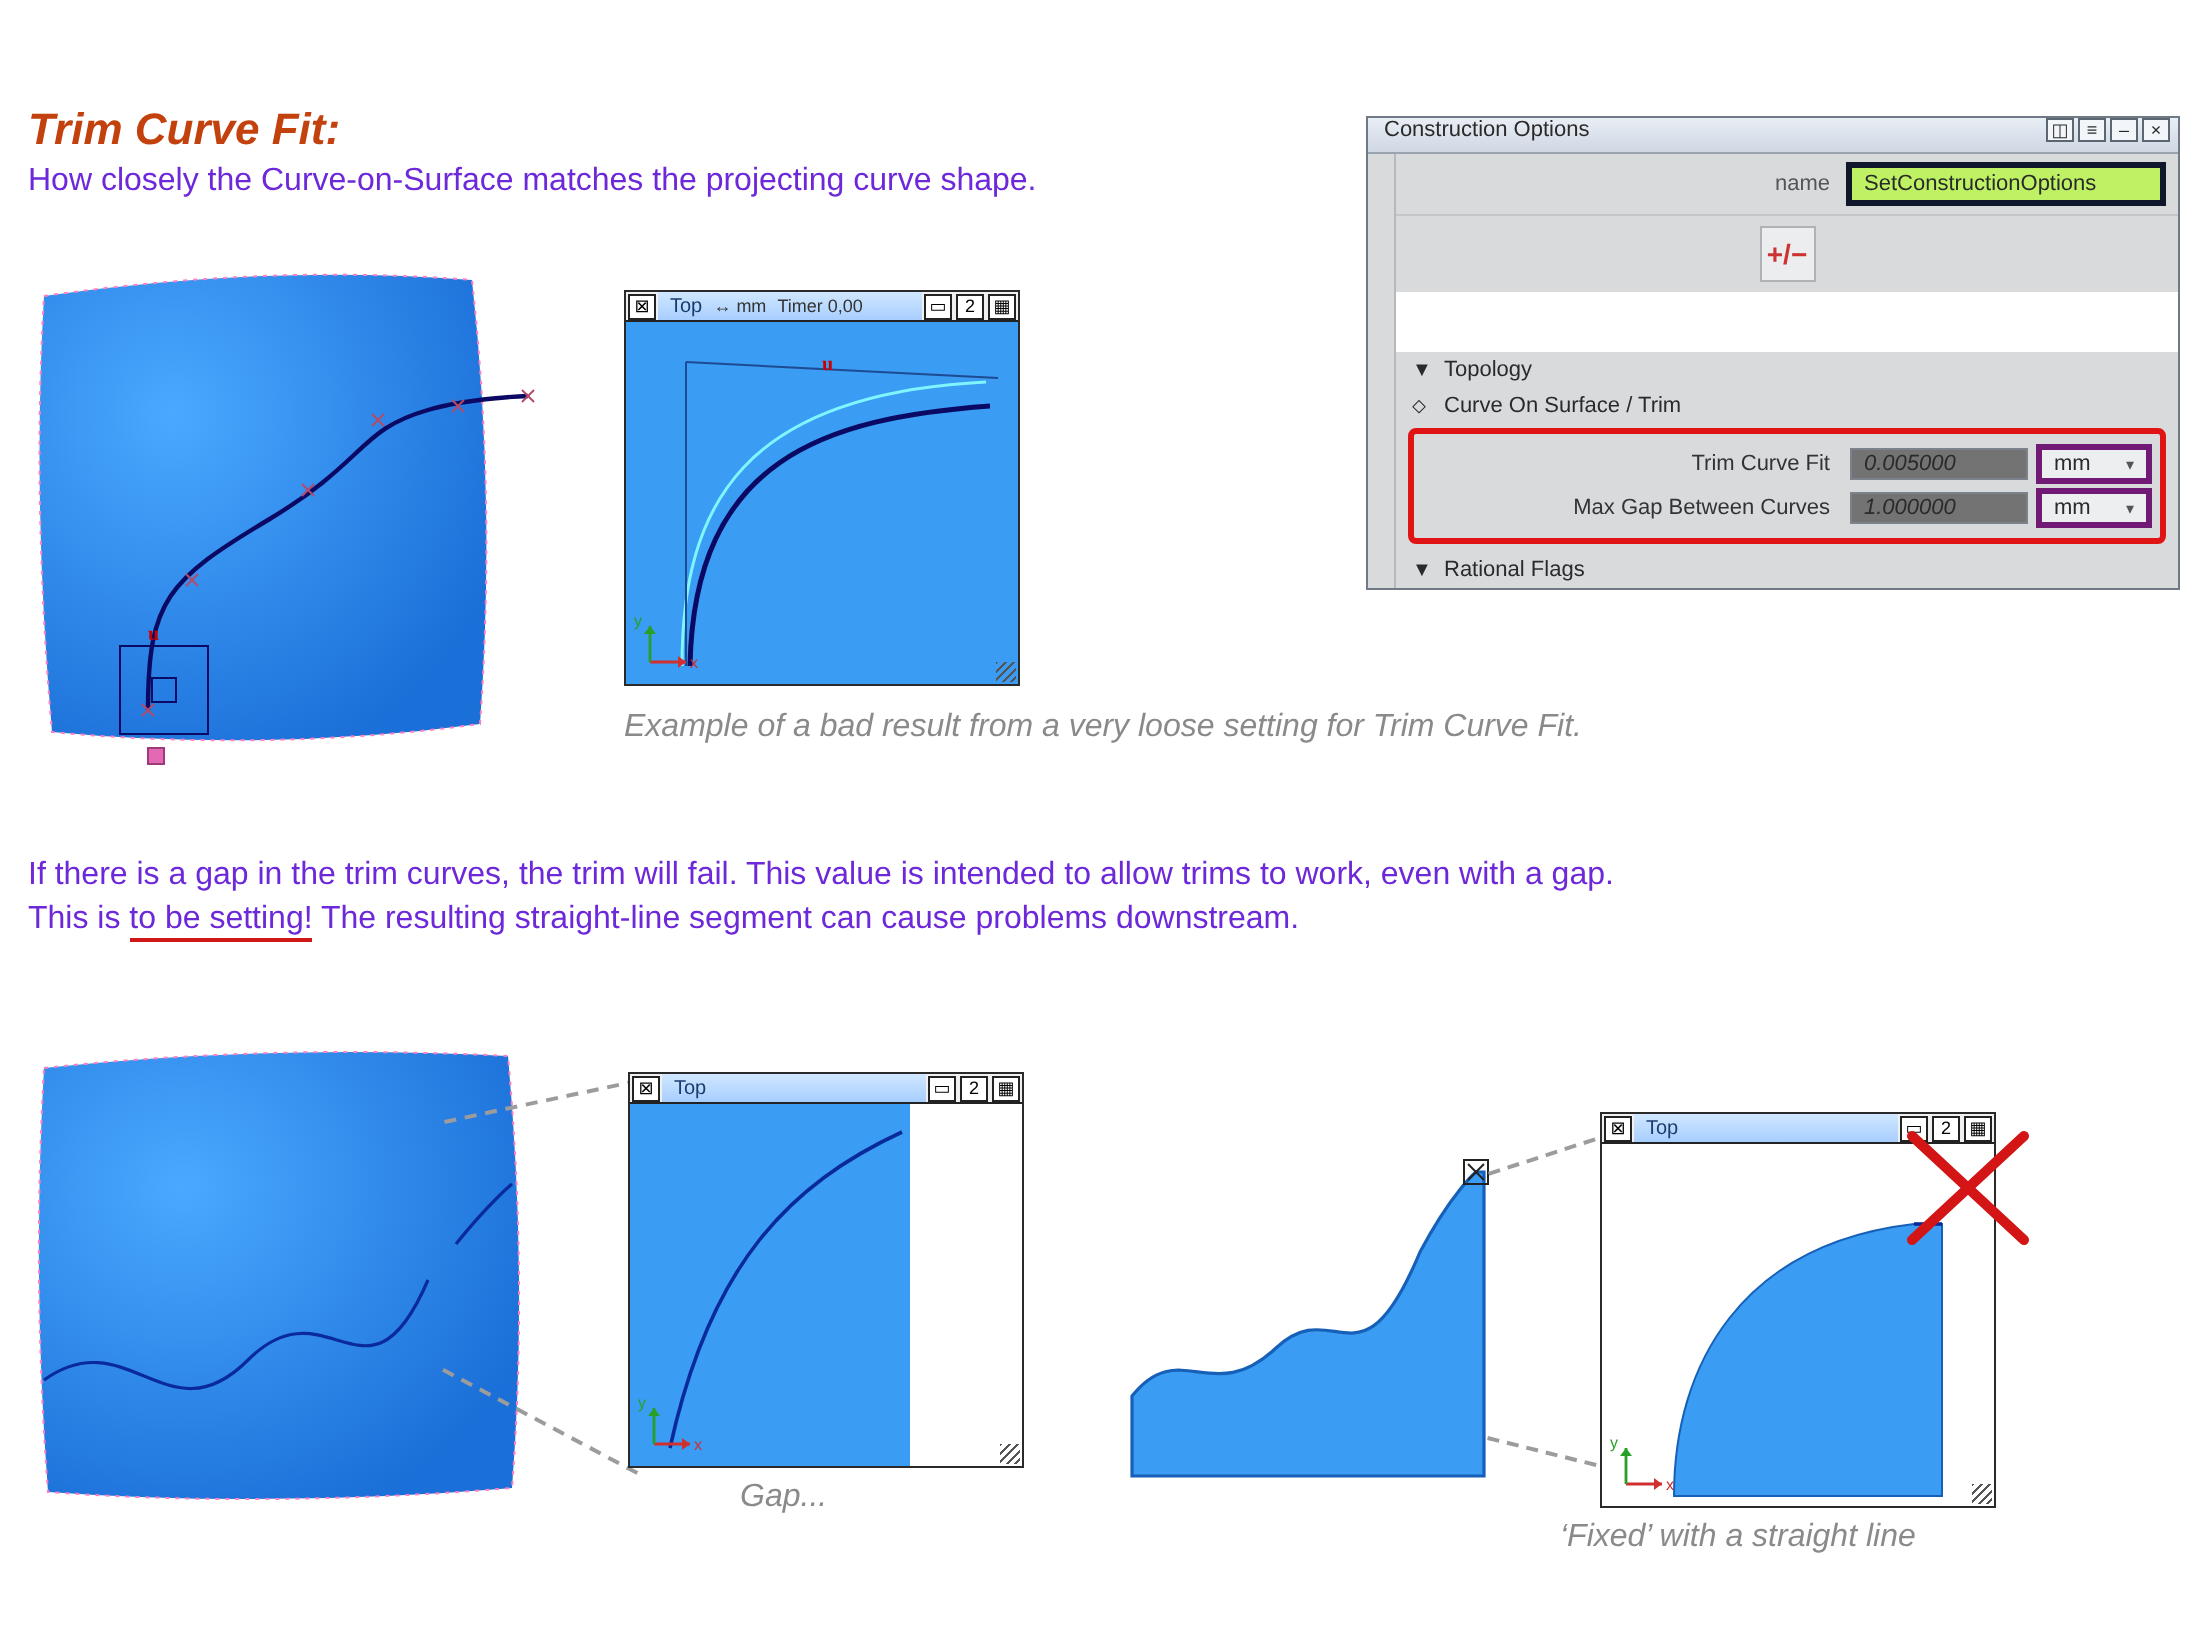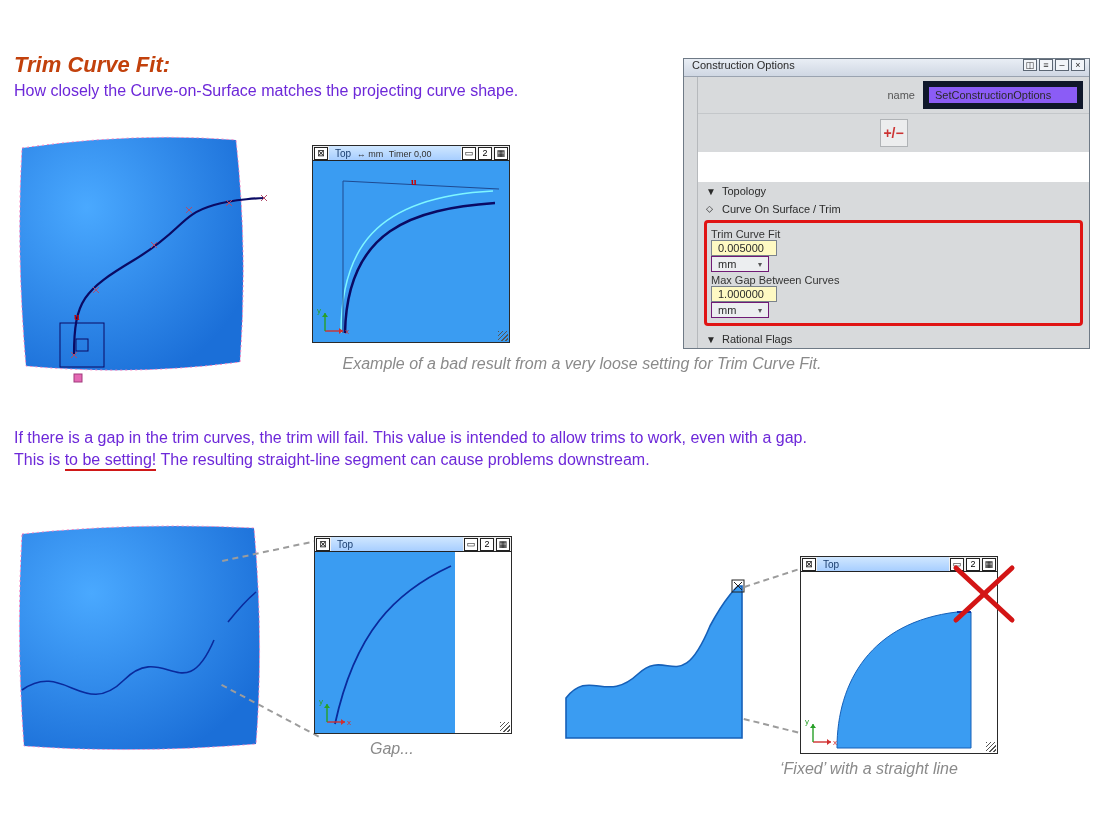--- a/index.html
+++ b/index.html
@@ -80,22 +80,22 @@
     display: flex;
     justify-content: flex-end;
     align-items: center;
     padding: 4px 6px;
     border-bottom: 1px solid #c4c7ca;
     background: #d8dadc;
   }
   .name-row .lbl { color: #555; margin-right: 8px; }
   .name-row .val {
     width: 160px;
-    background: #8b5cf6;
-    border: 6px solid #0f172a;
+    background: #bef264;
+    border: 3px solid #0f172a;
     padding: 2px 6px;
   }
   .icon-row {
     height: 38px;
     display:flex; align-items:center; justify-content:center;
     background: #d8dadc;
   }
   .tool-icon {
     width: 28px; height: 28px;
     border: 1px solid #b0b3b6;
@@ -121,41 +121,41 @@
   .arrow { width: 10px; display:inline-block; margin-right: 6px; font-size: 10px; }
   .redbox {
     border: 3px solid #e01414;
     border-radius: 4px;
     margin: 2px 6px 4px 6px;
     background: #d8dadc;
     padding: 3px 4px;
   }
   .param-row {
     display: flex;
-    align-items: flex-start;
+    align-items: center;
     margin: 2px 0;
-    flex-direction: column;
   }
   .param-row .plabel {
     flex: 1;
     text-align: right;
     padding-right: 10px;
     color: #333;
   }
   .param-row .pval {
-    width: 66px;
-    background: #fef9c3;
+    width: 89px;
+    background: #737373;
     border: 1px solid #7a828c;
     padding: 1px 6px;
     margin-right: 4px;
+    font-style: italic;
   }
   .param-row .punit {
     width: 58px;
     background: #eceef0;
-    border: 1px solid #701a75;
+    border: 3px solid #701a75;
     padding: 1px 6px;
     display:flex; justify-content:space-between; align-items:center;
   }
   .punit .tri { font-size: 8px; color:#555; }
   
   .viewport {
     position: absolute;
     border: 1px solid #2a2a2a;
     background: #fff;
   }
@@ -282,21 +282,21 @@
       <polygon points="18,0 14,-3 14,3" fill="#d03030"></polygon>
       <text x="20" y="3" font-size="8" fill="#d03030">x</text>
       <line x1="0" y1="0" x2="0" y2="-18" stroke="#28a028" stroke-width="1.4"></line>
       <polygon points="0,-18 -3,-14 3,-14" fill="#28a028"></polygon>
       <text x="-8" y="-18" font-size="8" fill="#28a028">y</text>
     </g>
   </svg>
   <div class="corner-resize"></div>
 </div>
 
-<div class="caption" style="position:absolute; left:312px; top:355px; width:540px;text-align:center;">Example of a bad result from a very loose setting for Trim Curve Fit.</div>
+<div class="caption" style="position:absolute; left:312px; top:355px; width:540px;">Example of a bad result from a very loose setting for Trim Curve Fit.</div>
 
 <div class="options-panel">
   <div class="panel-titlebar">
     <span class="title">Construction Options</span>
     <span class="winbtn">◫</span>
     <span class="winbtn">≡</span>
     <span class="winbtn">–</span>
     <span class="winbtn">×</span>
   </div>
   <div class="panel-sidecol"></div>

